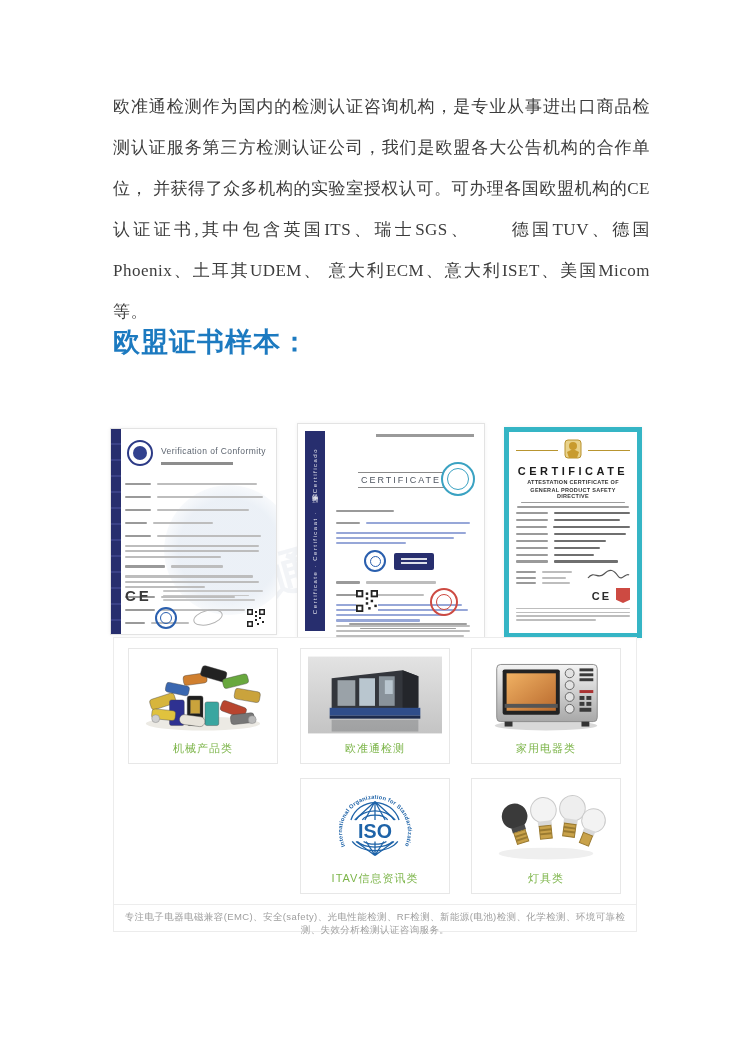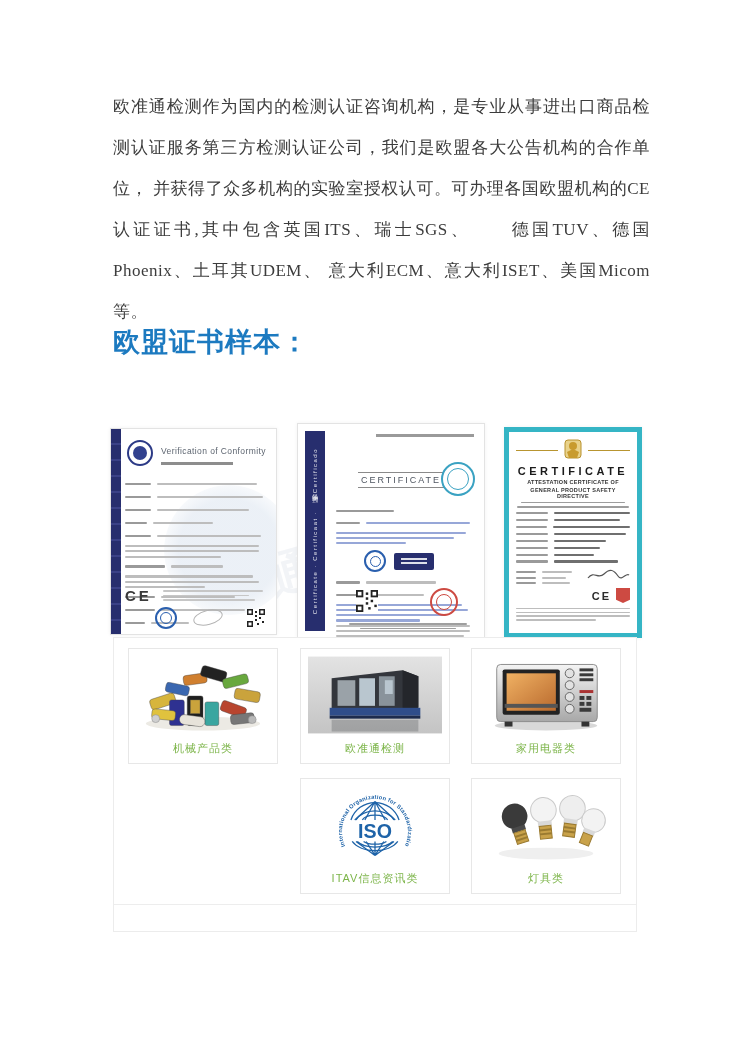--- a/index.html
+++ b/index.html
@@ -507,13 +507,14 @@
             <rect x="108" y="44" width="12" height="5" fill="#d9d9d9"></rect>
             <rect x="109" y="49" width="10" height="11" fill="#c9a24a" stroke="#9a7a30"></rect>
           </g>
         </g>
       </svg>
     </div>
     <div class="lbl">灯具类</div>
   </div>
 
   <div class="divider"></div>
+  <div class="pfooter">专注电子电器电磁兼容(EMC)、安全(safety)、光电性能检测、RF检测、新能源(电池)检测、化学检测、环境可靠检测、失效分析检测认证咨询服务。</div>
 </div>
 
 </body></html>

